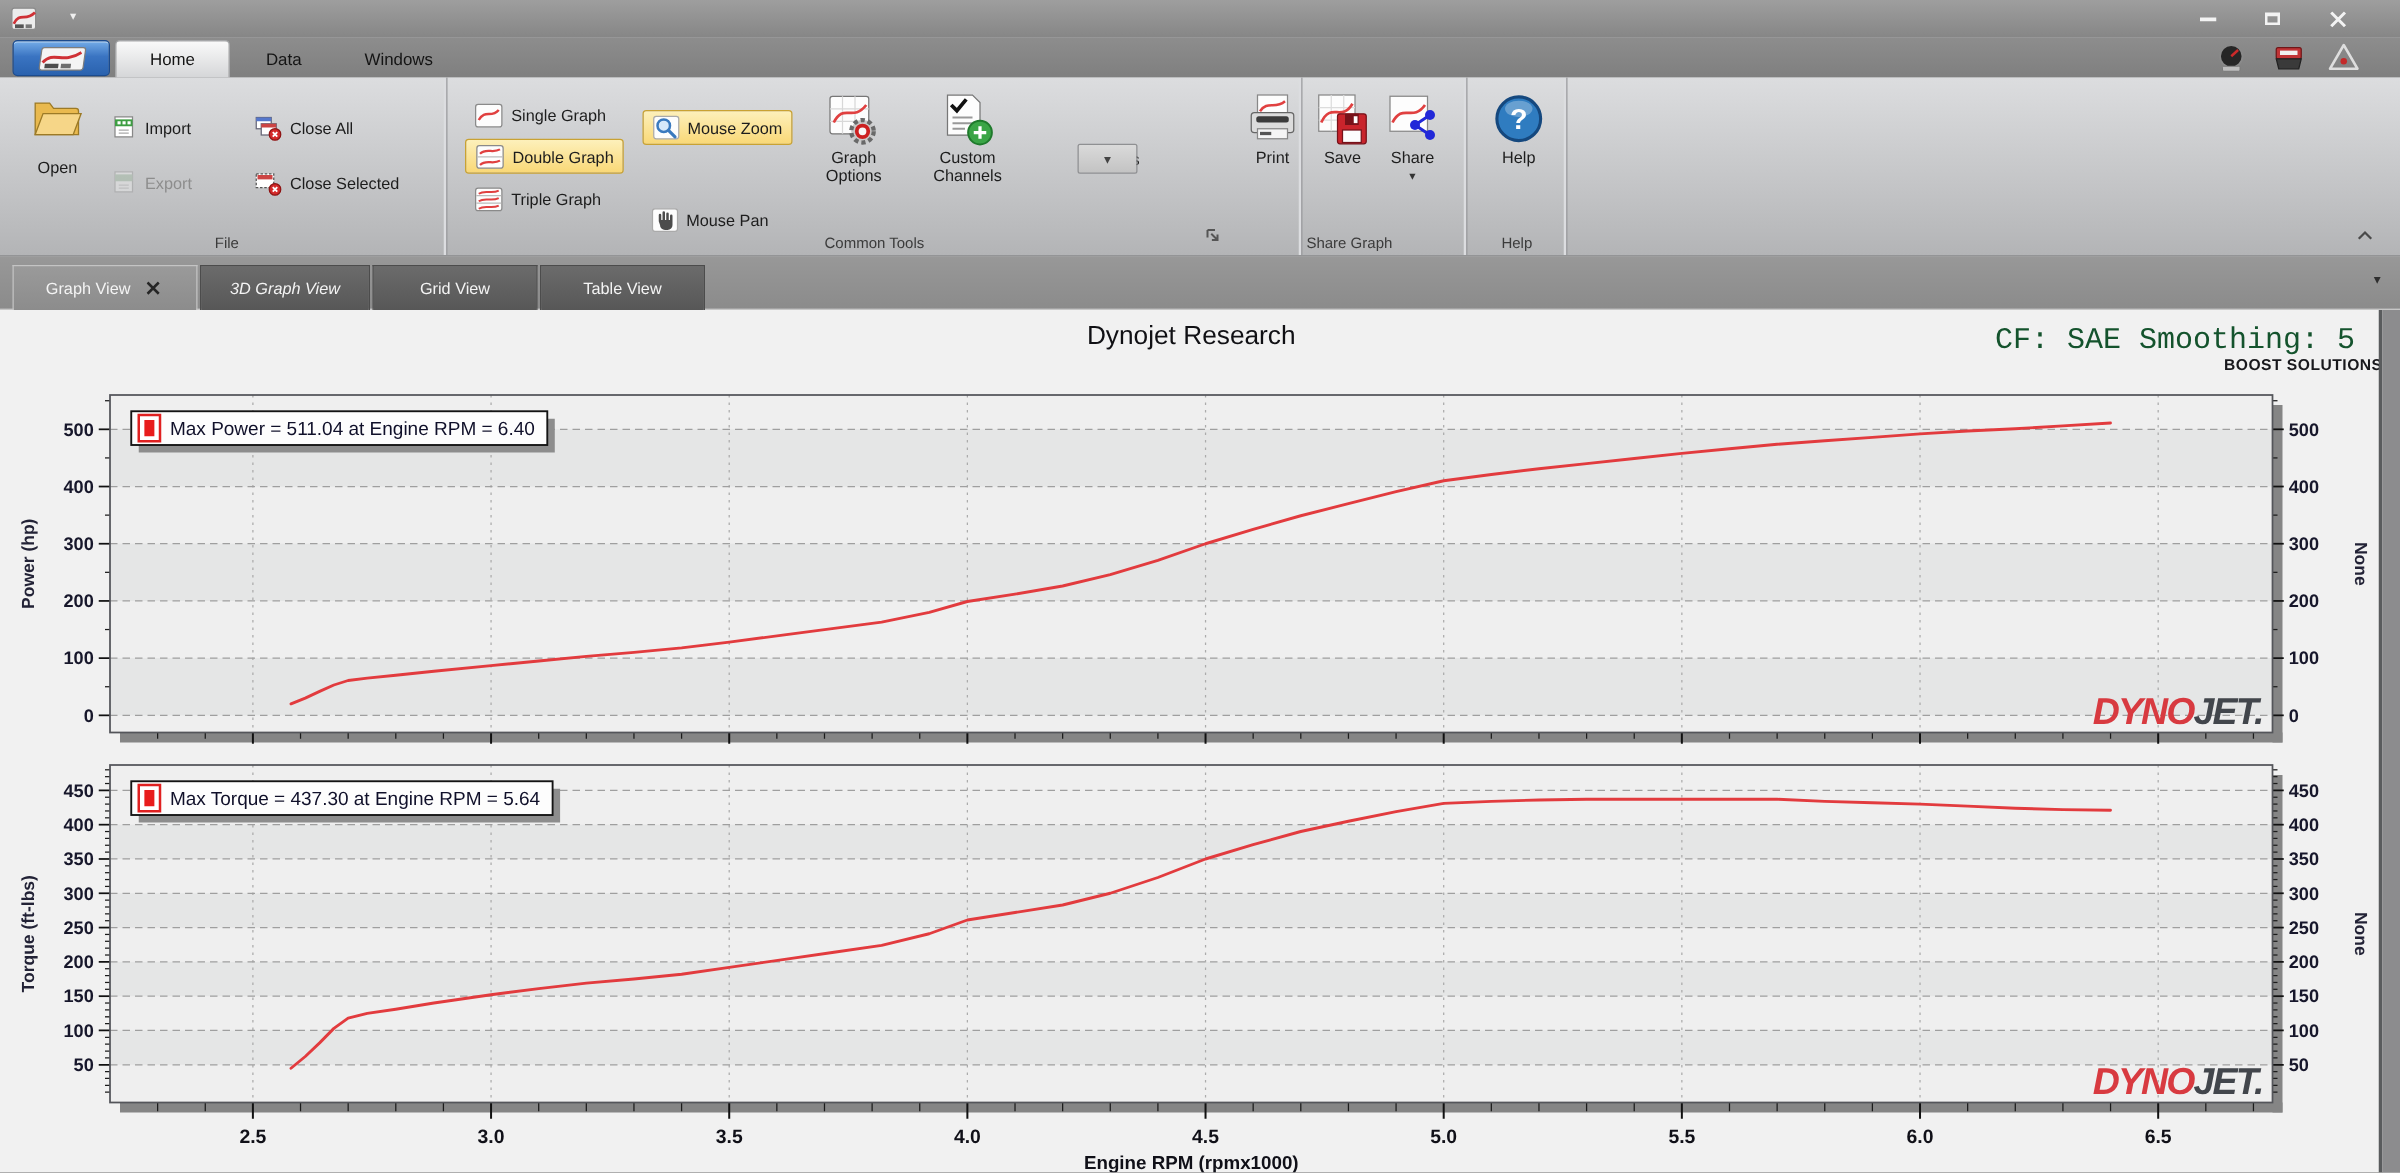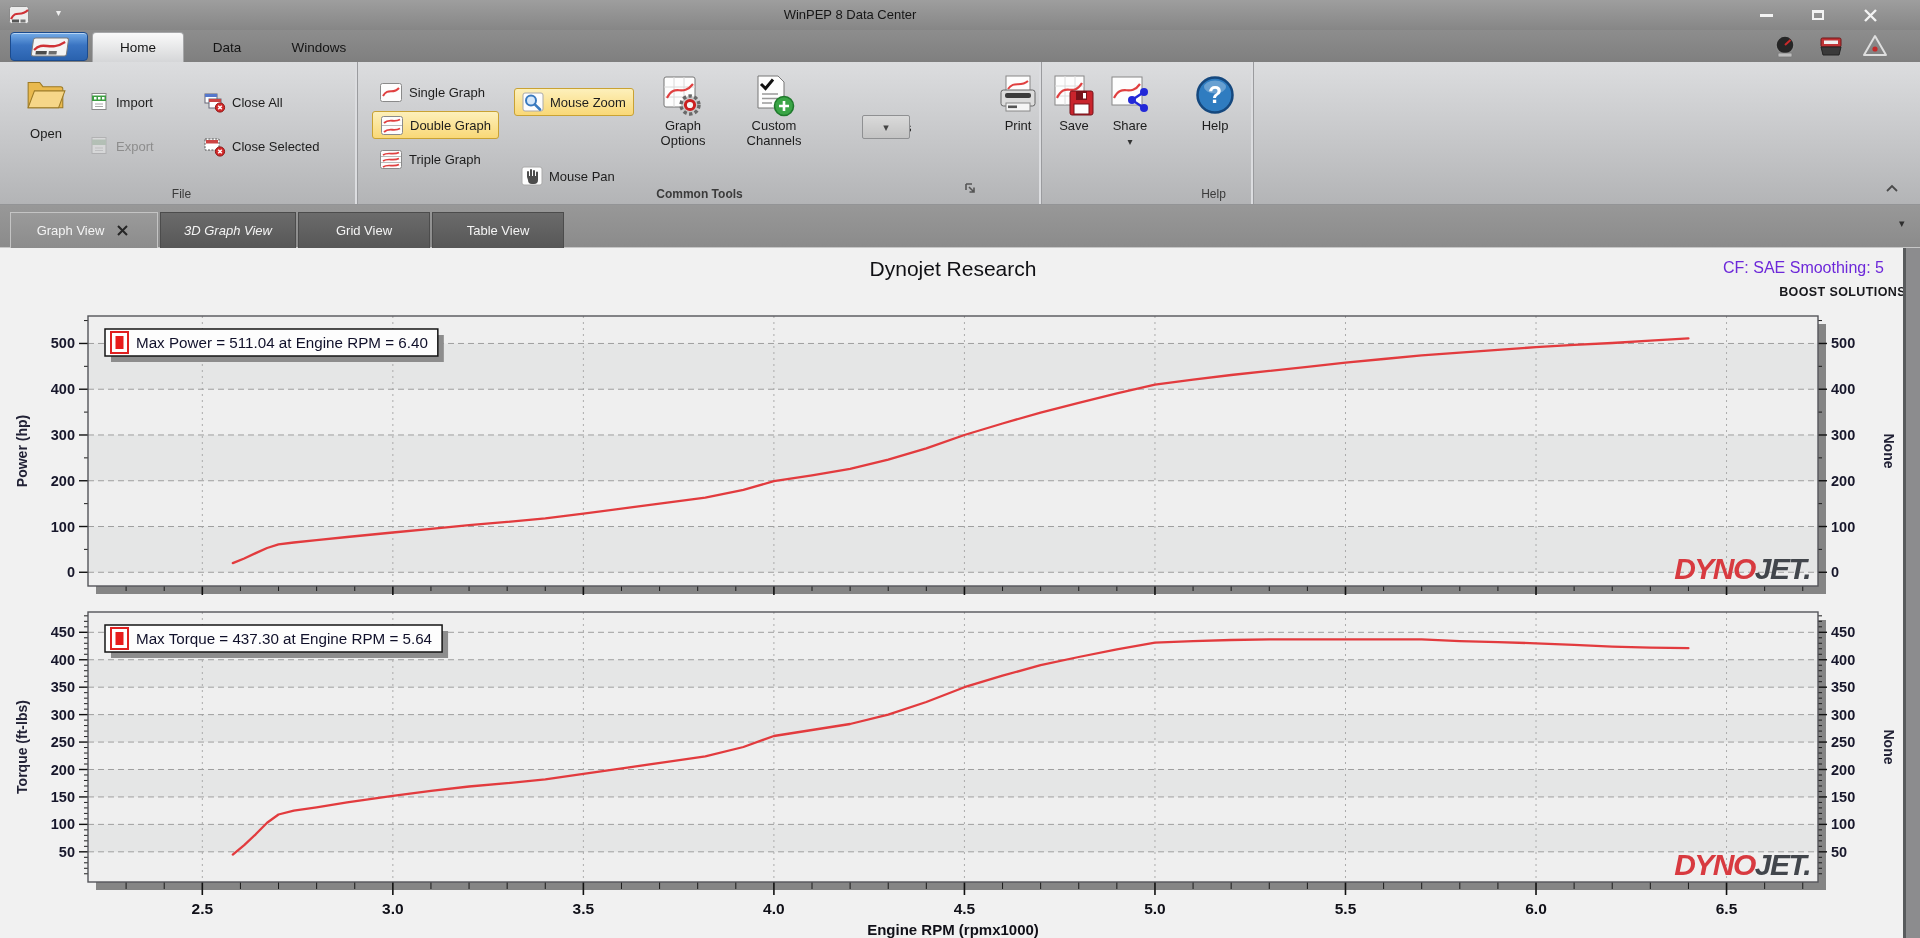--- a/index.html
+++ b/index.html
@@ -62,21 +62,21 @@
 
   
   .content { position:absolute; left:0; top:248px; width:1920px; height:690px; background:#f1f1f1; }
   .vscroll-line { position:absolute; left:1903px; top:248px; width:3px; height:690px; background:#595b5d; }
   .vscroll { position:absolute; left:1906px; top:248px; width:14px; height:690px; background:#8c8c8e; }
 
   .gtitle { position:absolute; left:0; top:257px; width:1906px; text-align:center;
     font-size:21px; color:#101014; }
   .gsub { position:absolute; left:0; top:285px; width:1906px; text-align:right;
     font-size:12.5px; font-weight:bold; letter-spacing:.4px; color:#18181c; }
-  .gcf { position:absolute; top:259px; right:36px; font-size:16px; color:#6d28d9; }
+  .gcf { position:absolute; top:259px; right:36px; font-size:24px; color:#14532d;font-family:Liberation Mono, monospace; }
 
   #chartsvg { position:absolute; left:0; top:0; width:1920px; height:938px; }
   .ticklab { font:600 14.5px "Liberation Sans",sans-serif; fill:#17172b; }
   .xticklab { font:600 15.5px "Liberation Sans",sans-serif; fill:#101018; }
   .axistitle { font:600 14px "Liberation Sans",sans-serif; fill:#222236; }
   .xaxistitle { font:600 15px "Liberation Sans",sans-serif; fill:#101018; }
   .legendtext { font:15.2px "Liberation Sans",sans-serif; fill:#10102a; }
   .wm1 { font:italic 800 30px "Liberation Sans",sans-serif; letter-spacing:-1.5px; fill:#d83a40; }
   .wm2 { font:italic 800 30px "Liberation Sans",sans-serif; letter-spacing:-1.5px; fill:#42464c; }
 </style>
@@ -86,21 +86,20 @@
 <div class="window">
 
   <div class="titlebar">
     <svg class="app-mini" viewBox="0 0 22 22">
       <rect x="1.5" y="2.5" width="19" height="17" rx="2" fill="#ececec" stroke="#8b8b8b"></rect>
       <path d="M3 15 C8 5,12 14,20 6" stroke="#cf3136" stroke-width="2.2" fill="none"></path>
       <rect x="4" y="15.5" width="7" height="3" fill="#555"></rect>
         <rect x="12.5" y="15.5" width="5" height="3" fill="#777"></rect>
     </svg>
     <span class="qat-chevron">▾</span>
-    <div class="win-title">WinPEP 8 Data Center</div>
     <div class="winbtn wmin" style="left:1746px;">
         <i></i>
       </div>
     <div class="winbtn wmax" style="left:1798px;">
         <i></i>
       </div>
     <div class="winbtn" style="left:1850px;">
       <svg width="13" height="13" viewBox="0 0 13 13">
         <path d="M1 1 L12 12 M12 1 L1 12" stroke="#f3f3f3" stroke-width="2.4"></path>
         </svg>
@@ -134,22 +133,25 @@
     <svg class="trico" style="left:1862px;" viewBox="0 0 26 26">
       <path d="M13 3 L24 22 H2 Z" fill="none" stroke="#dedede" stroke-width="2" stroke-linejoin="round"></path>
       <circle cx="13" cy="16" r="2.6" fill="#c42a2a"></circle>
     </svg>
   </div>
 
   <div class="ribbon">
     <div class="rgroup" style="left:6px;width:352px;">
       <div class="glabel">File</div>
     </div>
-    <div class="rgroup" style="left:358px;width:684px;font-weight:bold;">
+    <div class="rgroup" style="left:358px;width:684px;">
       <div class="glabel">Common Tools</div>
+    </div>
+    <div class="rgroup" style="left:986px;width:188px;">
+      <div class="glabel">Share Graph</div>
     </div>
     <div class="rgroup" style="left:1174px;width:80px;">
       <div class="glabel">Help</div>
     </div>
 
     <div class="bigbtn" style="left:16px;top:10px;width:60px;height:104px;">
       <svg width="42" height="36" viewBox="0 0 40 34">
         <path d="M3 6 h11 l3 4 h17 a2 2 0 0 1 2 2 v18 H3 Z" fill="#e9b94e" stroke="#9c7a26"></path>
         <path d="M3 30 L9 14 h29 l-6 16 Z" fill="#f6d688" stroke="#9c7a26"></path>
       </svg>

